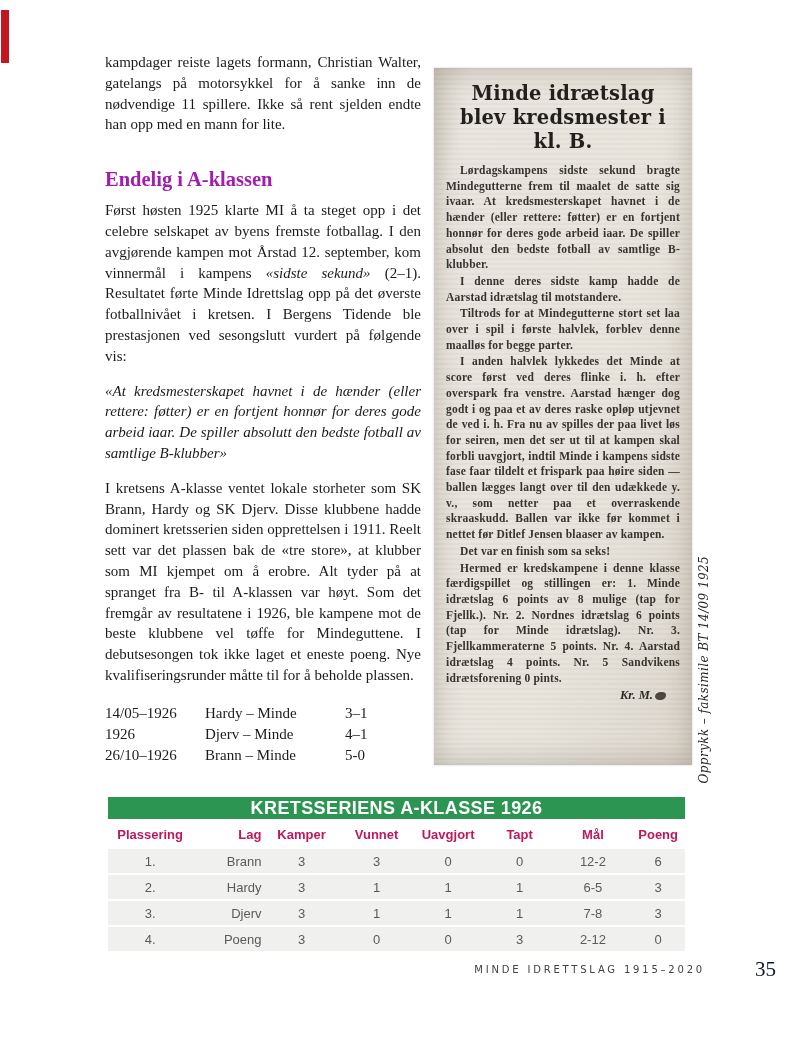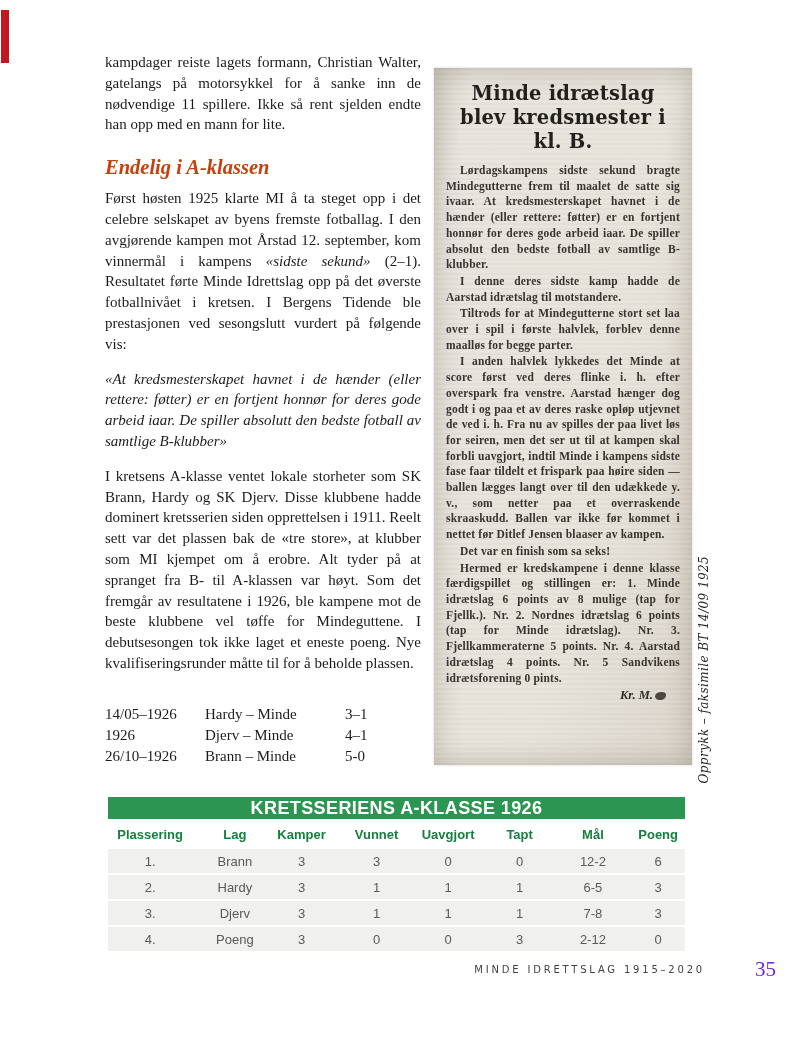--- a/index.html
+++ b/index.html
@@ -12,27 +12,27 @@
     position:absolute; left:1px; top:10px; width:8px; height:53px;
     background:var(--mark_red,#c4161e);
   }
   
   .left-col {
     position:absolute; left:105px; top:52px; width:316px;
     color:#1b1b1b; font-size:15px; line-height:20.8px; text-align:justify;
   }
   .left-col p { margin:0; }
   h2.section-heading {
-    font-size:20.5px; font-weight:bold; color:#c2410c;
-    margin:20px 0 9px 0; line-height:24px; text-align:left;font-style:italic;
+    font-size:20.5px; font-weight:bold; color:#a21caf;
+    margin:32px 0 9px 0; line-height:24px; text-align:left;
   }
   .quote { font-style:italic; margin:14px 0 14px 0 !important; }
   .results {
     display:grid; grid-template-columns:100px 140px 1fr;
-    margin-top:30px; line-height:21px; text-align:left;
+    margin-top:17px; line-height:21px; text-align:left;
   }
   
   .clipping {
     position:absolute; left:434px; top:68px; width:258px; height:697px;
     background:linear-gradient(103deg,#d9d4ca 0%,#e9e5de 10%,#e8e4dc 60%,#dcd6cc 100%);
     box-shadow:inset 0 0 28px rgba(70,58,34,.28), 0 0 2px rgba(0,0,0,.2);
     padding:12px 12px 8px 12px; overflow:hidden;
     color:#34322d;
   }
   .clipping::after {
@@ -70,41 +70,41 @@
   
   .league-table { position:absolute; left:108px; top:797px; width:577px;
     font-family:"Liberation Sans", sans-serif; }
   .table-title {
     background:var(--accent_green,#2d9552); color:#ffffff; font-weight:bold;
     font-size:18px; letter-spacing:.4px; text-align:center;
     height:22px; line-height:22px;
   }
   table.standings { width:100%; border-collapse:separate; border-spacing:0 2px; }
   table.standings th {
-    font-size:13px; font-weight:bold; color:#15803d; height:26px;
+    font-size:13px; font-weight:bold; color:#be185d; height:26px;
     text-align:center; background:#ffffff;
   }
   table.standings td {
     font-size:13px; color:#5a5a5c; height:24px; text-align:center;
     background:#f0f0ee;
   }
   table.standings th.col-lag, table.standings td.col-lag {
-    text-align:center; padding-left:16px;margin-top:16px;
+    text-align:right; padding-left:16px;margin-top:16px;
   }
   
   .footer {
     position:absolute; left:108px; top:957px; width:668px;
     display:flex; justify-content:flex-end; align-items:center; gap:50px;
   }
   .book-title {
     font-family:"DejaVu Sans", sans-serif; font-size:10px; letter-spacing:2.8px;
     color:#414141;
   }
   .page-num {
-    font-family:"Liberation Serif", serif; font-size:21px; color:#6d28d9;
+    font-family:"Liberation Serif", serif; font-size:21px; color:#0f172a;
   }
 </style>
 </head>
 <body>
 
 <div id="page">
 
   <div class="red-bar"></div>
 
   <div class="left-col">

